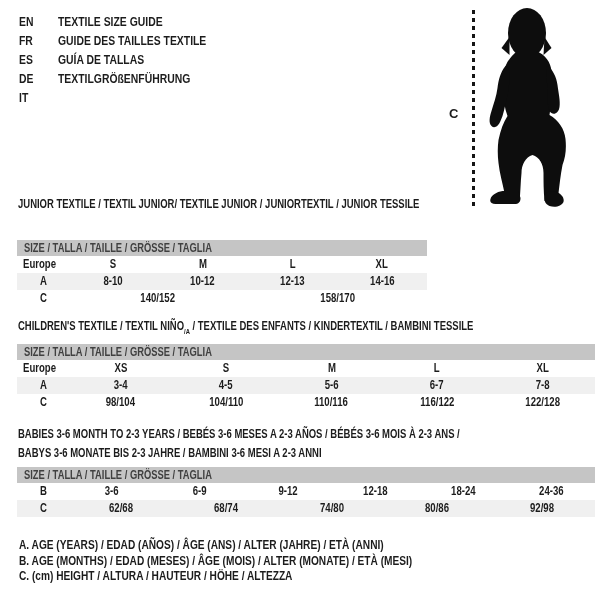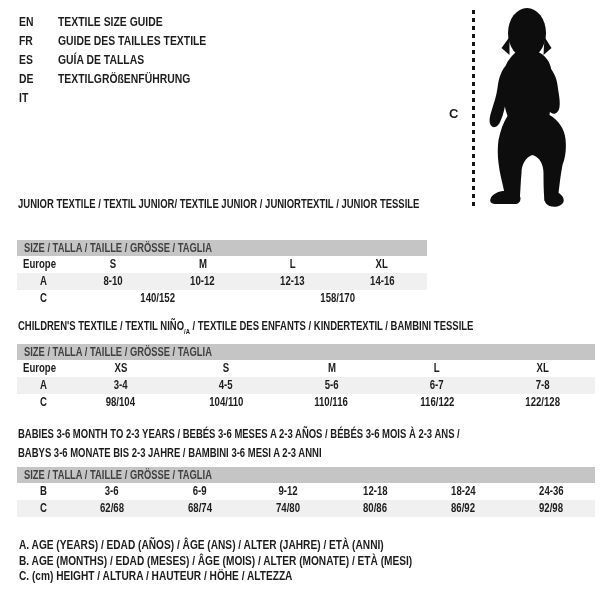--- a/index.html
+++ b/index.html
@@ -164,21 +164,20 @@
       <span class="t-cell"><span class="cond-cell">12-18</span></span>
       <span class="t-cell"><span class="cond-cell">18-24</span></span>
       <span class="t-cell"><span class="cond-cell">24-36</span></span>
     </div>
     <div class="t-row stripe">
       <span class="t-label"><span class="cond-cell">C</span></span>
       <span class="t-cell"><span class="cond-cell">62/68</span></span>
       <span class="t-cell"><span class="cond-cell">68/74</span></span>
       <span class="t-cell"><span class="cond-cell">74/80</span></span>
       <span class="t-cell"><span class="cond-cell">80/86</span></span>
-      <span class="t-cell"><span class="cond-cell">86/92</span></span>
       <span class="t-cell"><span class="cond-cell">92/98</span></span>
     </div>
   </div>
 
   <div class="fnotes">
     <div class="fnote">A. AGE (YEARS) / EDAD (AÑOS) / ÂGE (ANS) / ALTER (JAHRE) / ETÀ (ANNI)</div>
     <div class="fnote">B. AGE (MONTHS) / EDAD (MESES) / ÂGE (MOIS) / ALTER (MONATE) / ETÀ (MESI)</div>
     <div class="fnote">C. (cm) HEIGHT / ALTURA / HAUTEUR / HÖHE / ALTEZZA</div>
   </div>
 

